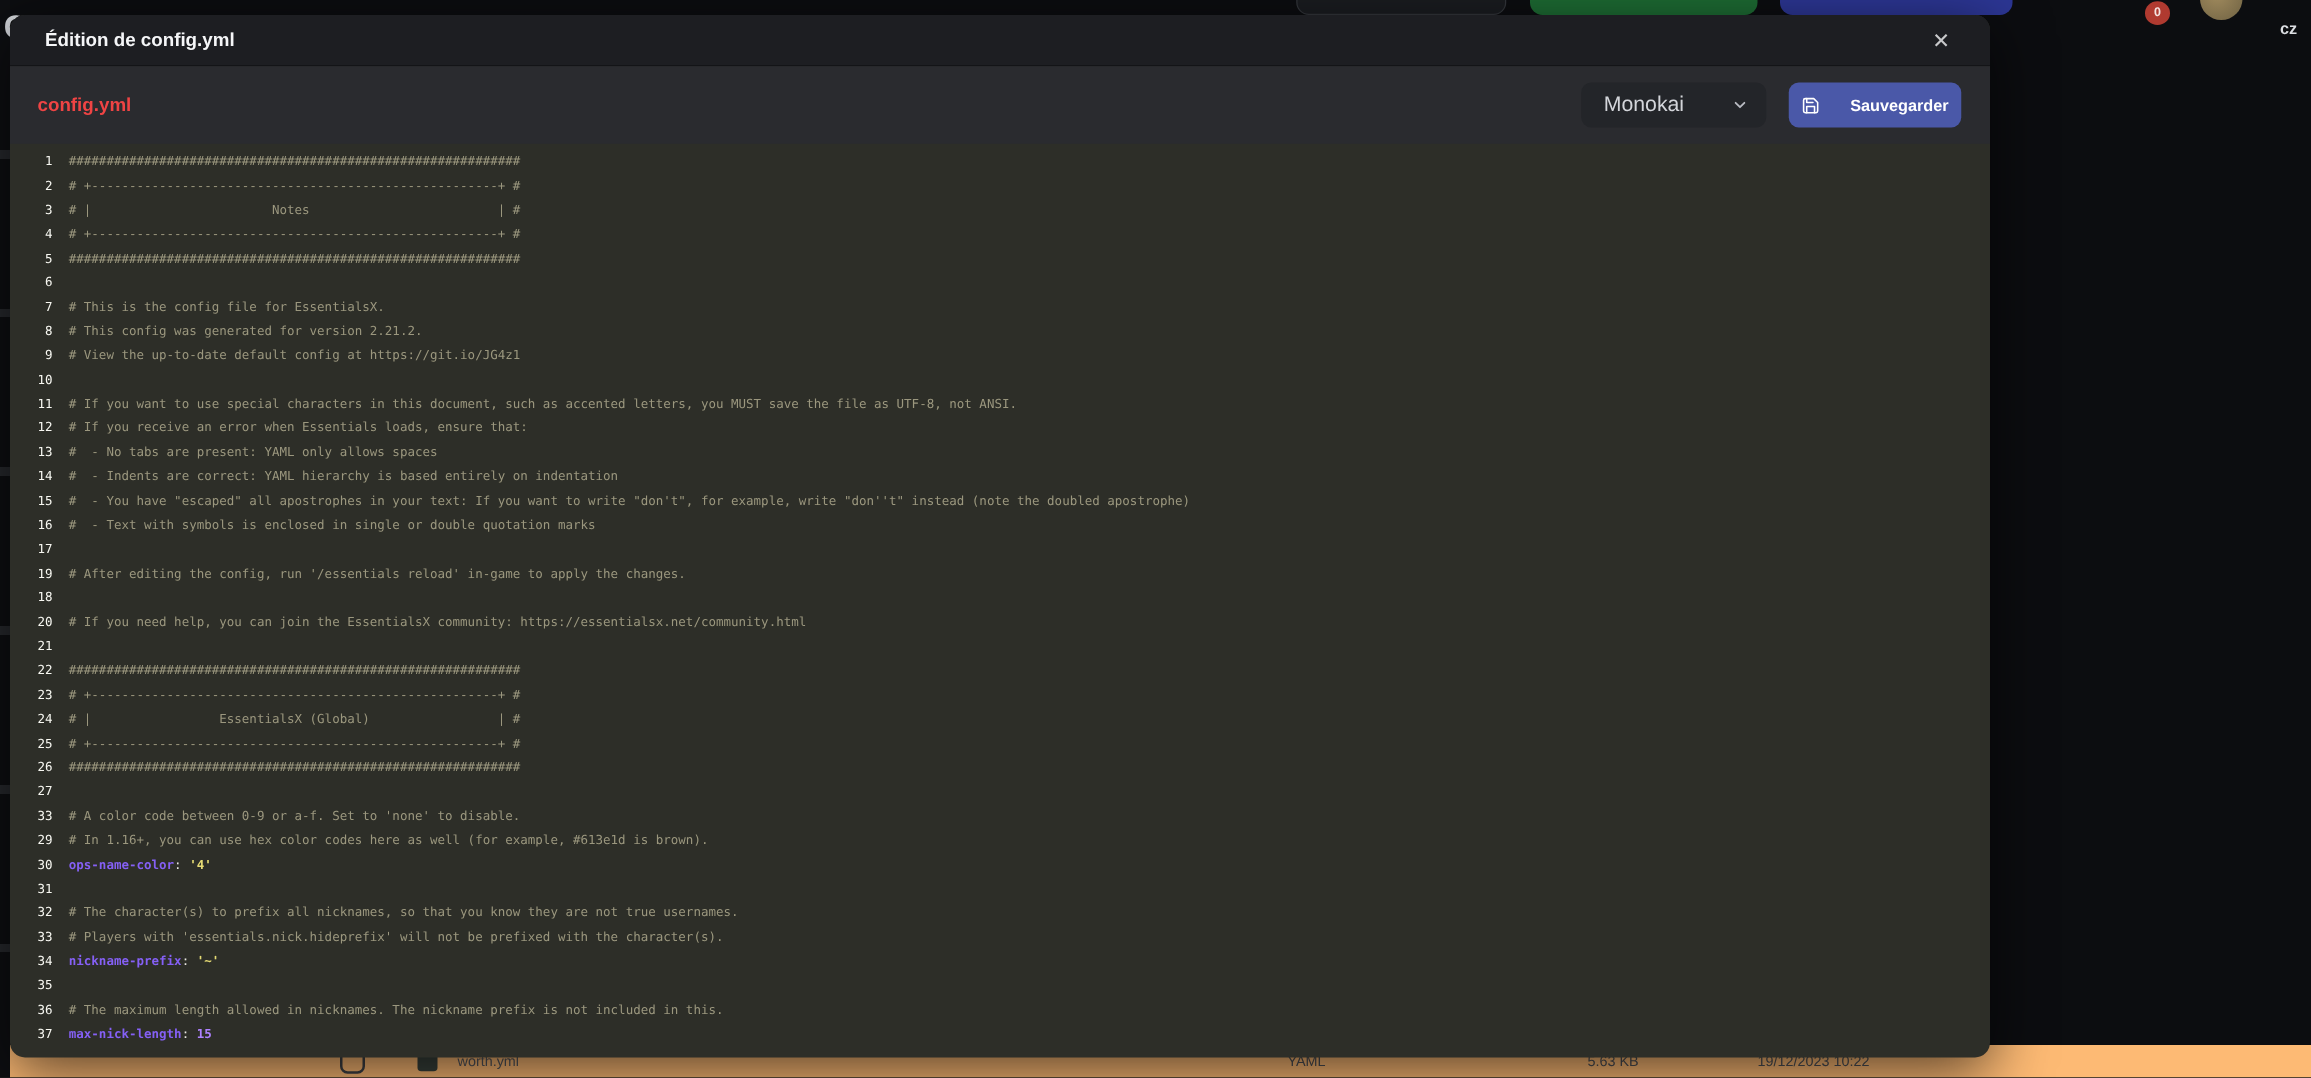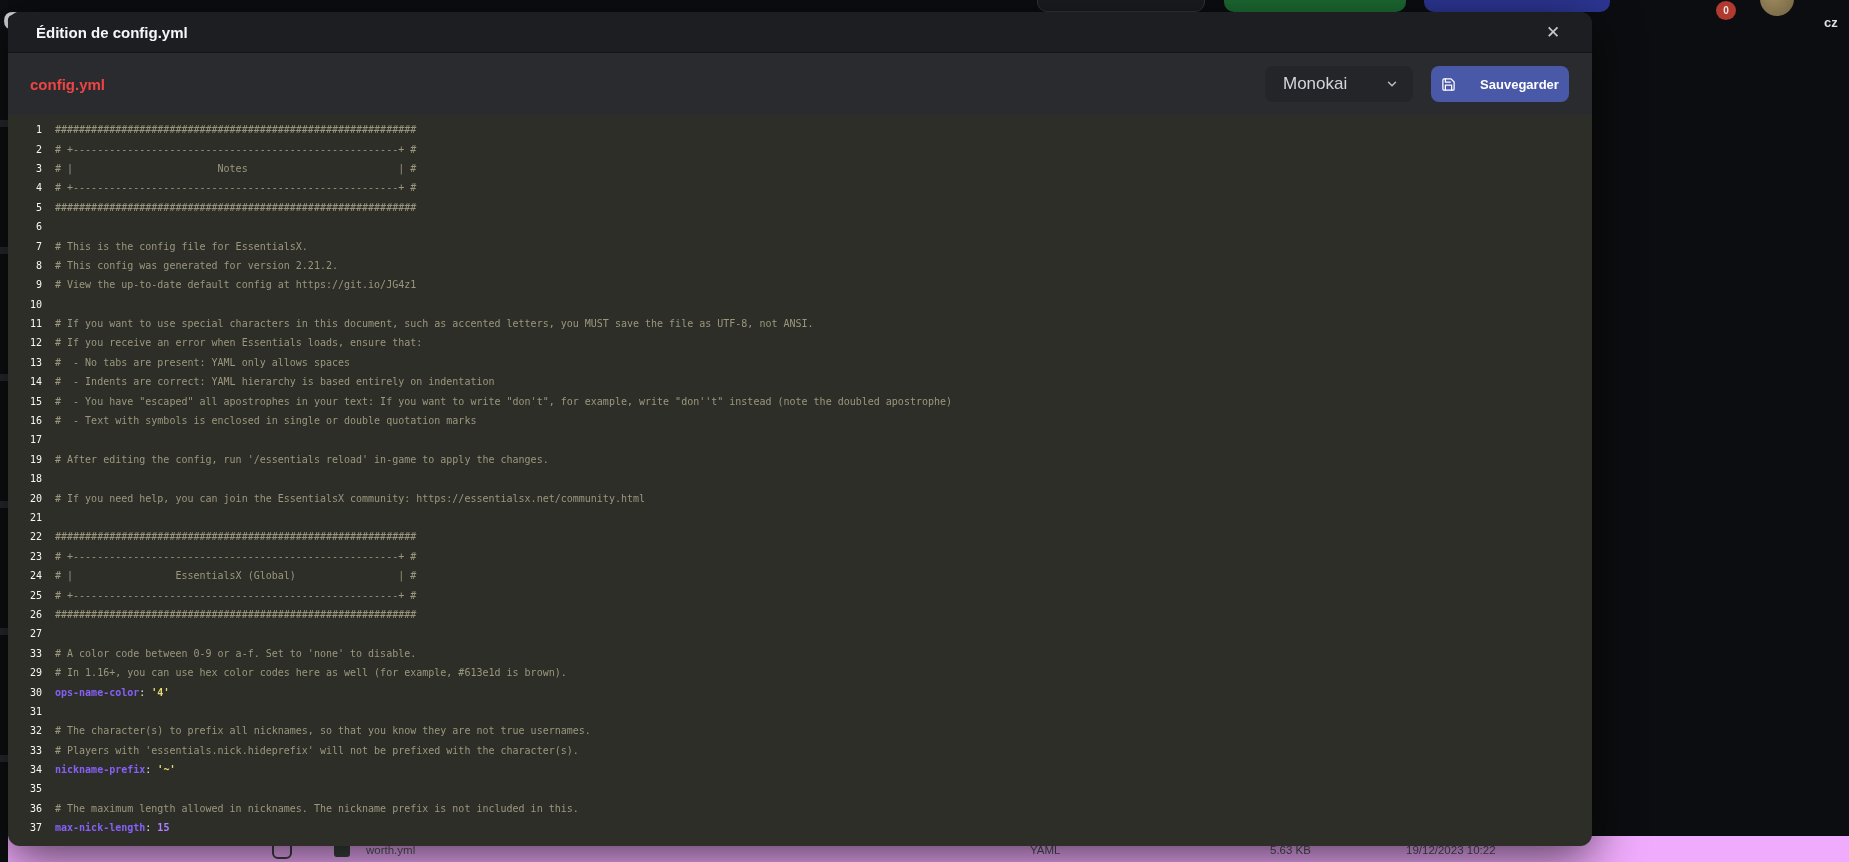--- a/index.html
+++ b/index.html
@@ -18,21 +18,21 @@
   .logo-c{position:absolute;left:3px;top:6px;font-size:26px;font-weight:bold;color:#d8dbe0;}
   .top-btn{position:absolute;top:-26px;height:38px;border-radius:10px;}
   .top-btn.outline{left:1037px;width:168px;background:#1a1c20;border:1px solid #33363b;}
   .top-btn.green{left:1224px;width:182px;background:#1d6b33;}
   .top-btn.blue{left:1424px;width:186px;background:#2c3694;}
   .notif-badge{position:absolute;left:1716px;top:1px;width:20px;height:19px;border-radius:50%;
     background:#b03a30;color:#f4e3e1;font-size:10px;font-weight:bold;display:flex;align-items:center;justify-content:center;}
   .avatar{position:absolute;left:1760px;top:-18px;width:34px;height:34px;border-radius:50%;
     background:radial-gradient(circle at 40% 40%, #a08a5d, #6f6243);}
   .peek-text{position:absolute;left:1824px;top:15px;font-size:13px;font-weight:bold;color:#dcdee2;}
-  .bottom-row{position:absolute;left:8px;right:0;top:836px;height:26px;background:#f0abfc;text-decoration:underline;}
+  .bottom-row{position:absolute;left:8px;right:0;top:836px;height:26px;background:#fdba74;text-decoration:underline;}
   .row-check{position:absolute;left:264px;top:3px;width:20px;height:20px;border-radius:6px;border:2px solid #3f4145;}
   .row-fileicon{position:absolute;left:326px;top:4px;width:16px;height:17px;border-radius:3px;background:#39423c;border-top:5px solid #48524a;}
   .row-text{position:absolute;top:8px;font-size:11.5px;color:#4d4f55;}
   .row-name{left:358px;color:#55575d;}
   .row-type{left:1022px;}
   .row-size{left:1262px;}
   .row-date{left:1398px;}
 
   
   .modal{position:absolute;left:8px;top:12px;width:1584px;height:834px;z-index:10;

